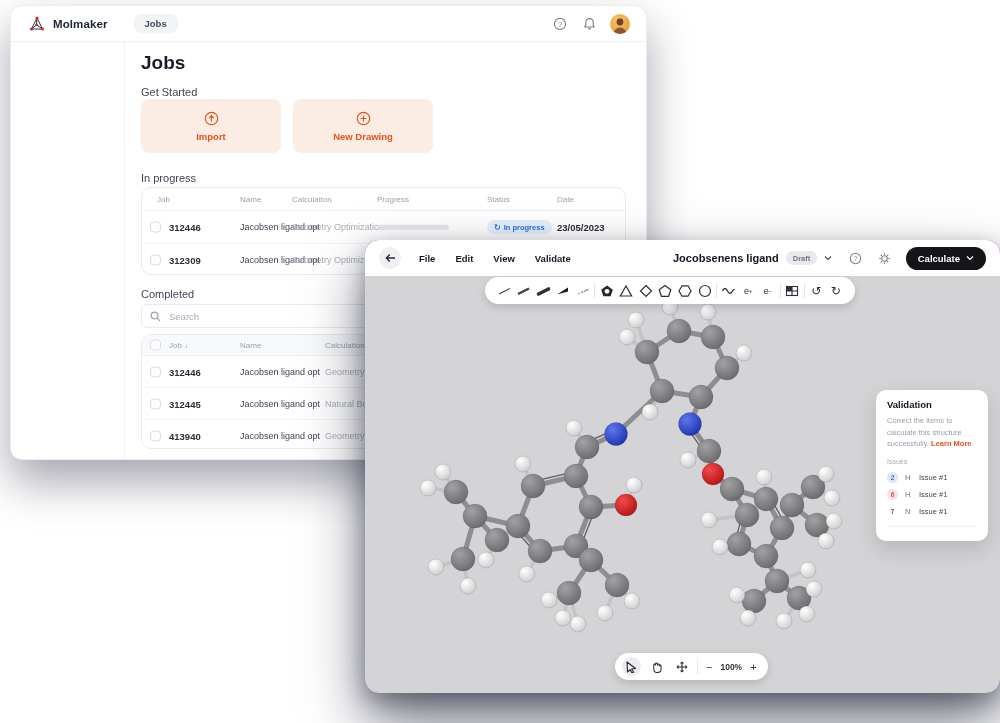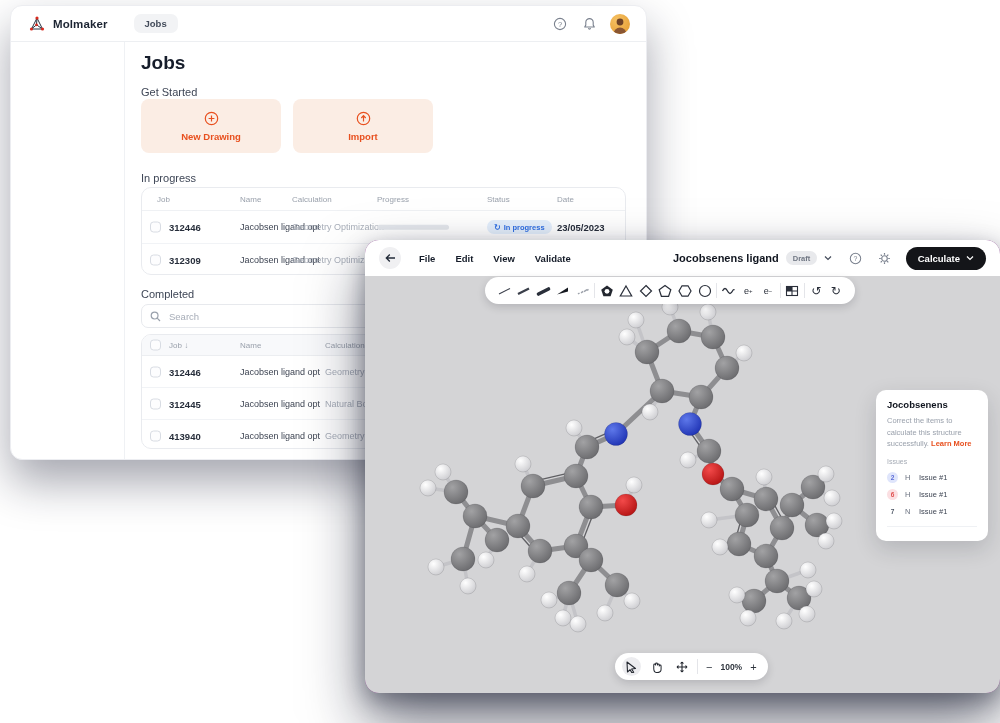--- a/index.html
+++ b/index.html
@@ -143,30 +143,30 @@
     <div class="sidebar-line"></div>
 
     <div class="jobs-content">
       <div class="page-title">Jobs</div>
       <div class="sec-label" style="top:44px">Get Started</div>
 
       <div class="cards">
         <div class="start-card">
           <svg width="15" height="15" viewBox="0 0 15 15">
             <circle cx="7.5" cy="7.5" r="6.2" fill="none" stroke="#E8501F" stroke-width="1.2"></circle>
-            <path d="M7.5 4.6 v5.8 M4.6 7.5 h5.8" stroke="#E8501F" stroke-width="1.2"></path>
-            </svg>
-          <span class="lbl">New Drawing</span>
+            <path d="M7.5 10.5 V5 M5.3 7 L7.5 4.6 L9.7 7" stroke="#E8501F" stroke-width="1.2" fill="none"></path>
+            </svg>
+          <span class="lbl">Import</span>
         </div>
         <div class="start-card">
           <svg width="15" height="15" viewBox="0 0 15 15">
             <circle cx="7.5" cy="7.5" r="6.2" fill="none" stroke="#E8501F" stroke-width="1.2"></circle>
-            <path d="M7.5 10.5 V5 M5.3 7 L7.5 4.6 L9.7 7" stroke="#E8501F" stroke-width="1.2" fill="none"></path>
-            </svg>
-          <span class="lbl">Import</span>
+            <path d="M7.5 4.6 v5.8 M4.6 7.5 h5.8" stroke="#E8501F" stroke-width="1.2"></path>
+            </svg>
+          <span class="lbl">New Drawing</span>
         </div>
       </div>
 
       <div class="sec-label" style="top:130px">In progress</div>
 
       <div class="tbl tbl-ip">
         <div class="thead">
           <span class="th" style="left:15px">Job</span>
           <span class="th" style="left:98px">Name</span>
           <span class="th" style="left:150px">Calculation</span>
@@ -569,21 +569,21 @@
           </svg>
       </span>
       <span class="tb-sep"></span>
       <span class="zoom-btn">−</span>
       <span class="zoom-txt">100%</span>
       <span class="zoom-btn">+</span>
     </div>
 
 
     <div class="panel panel-val">
-      <div class="panel-title">Jocobsenens</div>
+      <div class="panel-title">Validation</div>
       <div class="val-desc"><span>Correct the items to calculate this structure successfully.</span> <span class="val-link">Learn More</span></div>
       <div class="issues-label">Issues</div>
       <div id="issues">
           <div class="issue-row">
             <span class="issue-badge" style="background:#DFE5FB;color:#5B6BD6">2</span>
     <span class="issue-el">H</span>
     <span class="issue-lbl">Issue #1</span>
           </div>
           <div class="issue-row">
             <span class="issue-badge" style="background:#FBDFE2;color:#E05252">6</span>

